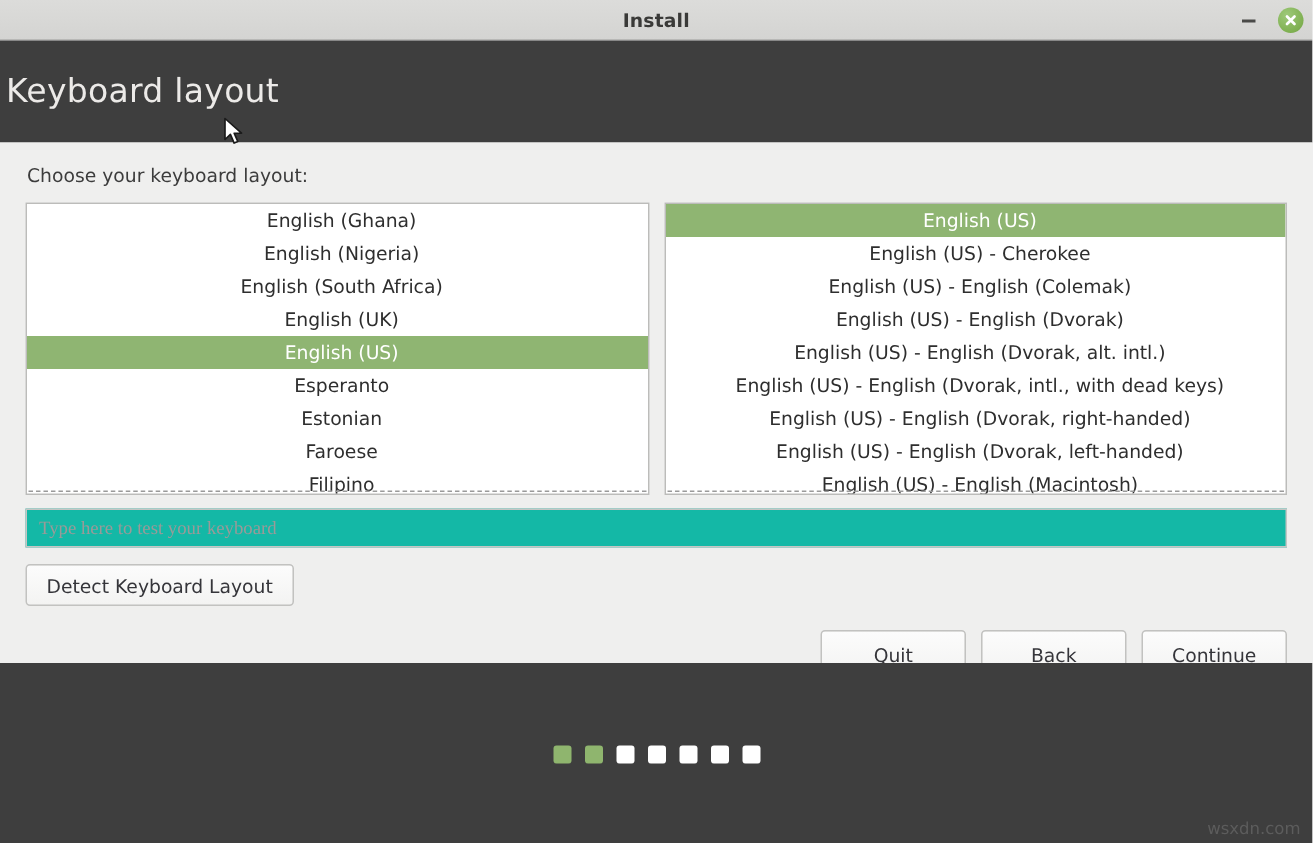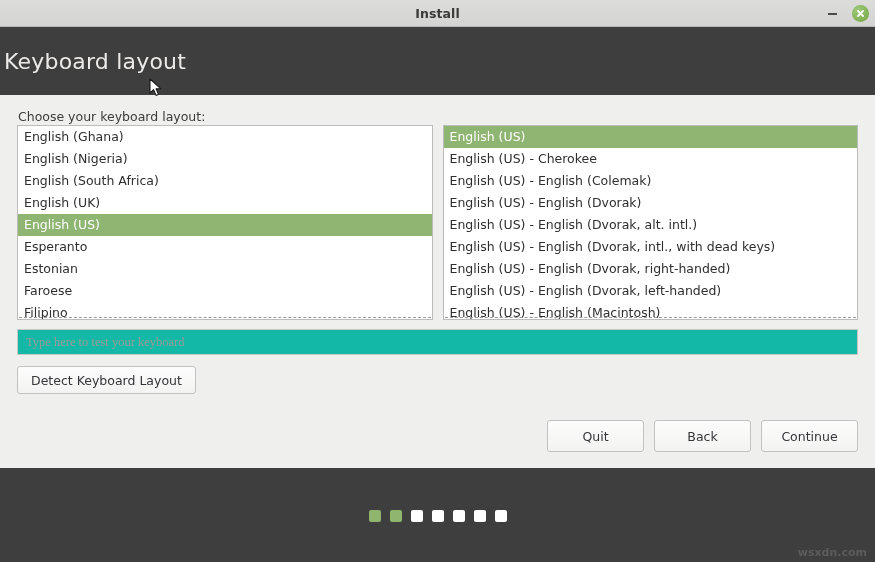--- a/index.html
+++ b/index.html
@@ -93,27 +93,28 @@
   .content {
     background: #efefee;
     padding: 14px 17px 0 17px;
     height: 373px;
     position: relative;
   }
 
   .choose-label {
     font-size: 12.5px;
     color: #3c3c3c;
-    margin-bottom: 1px;
+    margin-bottom: 11px;
     margin-left: 1px;
   }
 
   .lists-row {
     display: flex;
     gap: 10px;
+    text-align: center;
   }
 
   .list-box {
     flex: 1 1 0;
     height: 195px;
     background: #ffffff;
     border: 1px solid #c6c6c4;
     overflow: hidden;
     position: relative;
   }
@@ -187,26 +188,25 @@
     width: 97px;
     height: 32px;
   }
 
   
   .footer {
     position: absolute;
     left: 0;
     right: 0;
     bottom: 0;
-    height: 94px;
+    height: 120px;
     background: #3e3e3e;
     display: flex;
     align-items: center;
     justify-content: center;
-    font-weight: bold;
   }
   .dots {
     display: flex;
     gap: 9px;
     margin-top: 1px;
   }
   .dot {
     width: 12px;
     height: 12px;
     border-radius: 2px;

